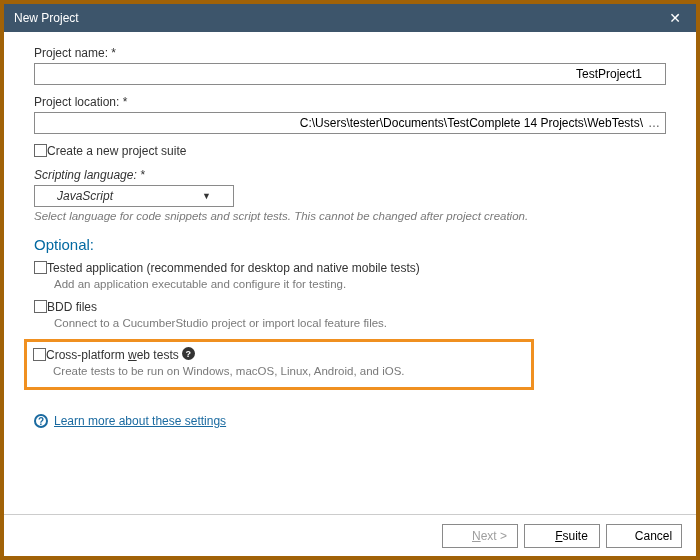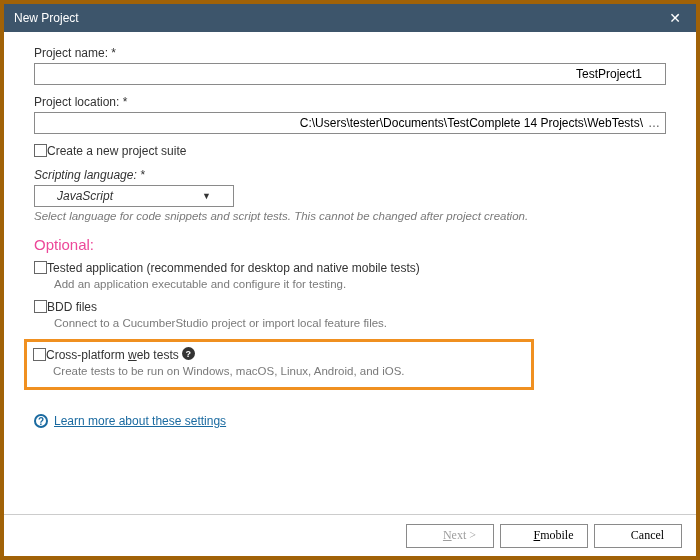--- a/index.html
+++ b/index.html
@@ -2,40 +2,40 @@
 <html><head>
 <meta charset="utf-8">
 <style>
   * { box-sizing: border-box; margin: 0; padding: 0; }
   body { font-family: "Segoe UI", Tahoma, sans-serif; font-size: 12px; background: #fff; }
   .window { width: 700px; height: 560px; border: 4px solid #a16207; display: flex; flex-direction: column; }
   .titlebar { background: #3d556b; color: #fff; height: 28px; display: flex; align-items: center; padding: 0 8px 0 10px; justify-content: space-between; }
   .titlebar .close { width: 26px; height: 28px; display: flex; align-items: center; justify-content: center; cursor: pointer; font-size: 14px; }
   .content { flex: 1; padding: 14px 30px 8px 30px; overflow: hidden; color: #333; }
   h2.section { color: #1a6aa0; font-weight: 400; font-size: 17px; margin: 4px 0 14px 0; }
-  h3.optional { color: #ec4899; font-weight: 400; font-size: 15px; margin: 14px 0 8px 0; }
+  h3.optional { color: #0369a1; font-weight: 400; font-size: 15px; margin: 14px 0 8px 0; }
   .field-label { font-size: 12px; color: #333; margin-bottom: 3px; }
   .text-input { width: 100%; height: 22px; border: 1px solid #8a8a8a; padding: 2px 23px; font-size: 12px; font-family: inherit; text-align: right; }
   .row { margin-bottom: 10px; }
   .loc-wrap { position: relative; }
   .loc-ellipsis { position: absolute; right: 5px; top: 0; height: 22px; display: flex; align-items: center; font-size: 12px; color: #555; cursor: pointer; letter-spacing: 1px; }
   .check-row { display: flex; }
   .checkbox { width: 13px; height: 13px; border: 1px solid #666; background: #fff; cursor: pointer; flex-shrink: 0; }
   .select { width: 200px; height: 22px; border: 1px solid #8a8a8a; display: flex; align-items: center; justify-content: space-between; padding: 0 22px; cursor: pointer; background: #fff; }
   .select .caret { font-size: 9px; color: #333; }
   .hint { color: #7a7a7a; font-size: 11.5px; margin-top: 3px; }
   .option-block { margin: 6px 0 10px 0; }
   .option-desc { color: #7a7a7a; font-size: 11.5px; margin: 3px 0 0 20px; }
   .highlight-box { border: 3px solid #f09020; padding: 6px 10px 10px 6px; margin: 0 -10px 0 -10px; width: 510px; }
   .help-icon { display: inline-flex; width: 13px; height: 13px; border-radius: 50%; background: #333; color: #fff; font-size: 9px; font-weight: bold; align-items: center; justify-content: center; margin-left: 3px; position: relative; top: -1px; }
   .learn-row { display: flex; align-items: center; gap: 6px; margin-top: 24px; }
   .info-icon { width: 14px; height: 14px; border-radius: 50%; border: 2px solid #1a6aa0; color: #1a6aa0; font-size: 10px; font-weight: bold; display: flex; align-items: center; justify-content: center; }
   .learn-link { color: #1a6aa0; text-decoration: underline; cursor: pointer; font-size: 12px; }
   .footer { border-top: 1px solid #ccc; height: 42px; display: flex; align-items: center; justify-content: flex-end; padding-right: 14px; gap: 6px; }
-  .btn { width: 88px; height: 24px; border: 1px solid #8a8a8a; background: #fff; font-family: Liberation Serif, serif; font-size: 12px; cursor: pointer; padding-left: 19px; }
+  .btn { width: 76px; height: 24px; border: 1px solid #8a8a8a; background: #fff; font-family: Liberation Sans, sans-serif; font-size: 12px; cursor: pointer; padding-left: 19px; }
   .btn.disabled { color: #9e9e9e; cursor: default; }
   .underline-key { text-decoration: underline; }
 </style>
 </head>
 <body>
 
 <div class="window">
   <div class="titlebar">
     <span>New Project</span>
     <div class="close">✕</div>
@@ -103,17 +103,17 @@
       <div class="info-icon">?</div>
       <span class="learn-link">Learn more about these settings</span>
     </div>
   </div>
 
   <div class="footer">
     <button class="btn disabled">
       <span></span><span class="underline-key">N</span><span>ext &gt;</span>
     </button>
     <button class="btn">
-      <span></span><span class="underline-key">F</span><span>mobile</span>
+      <span></span><span class="underline-key">F</span><span>suite</span>
     </button>
     <button class="btn">Cancel</button>
   </div>
 </div>
 
 </body></html>

